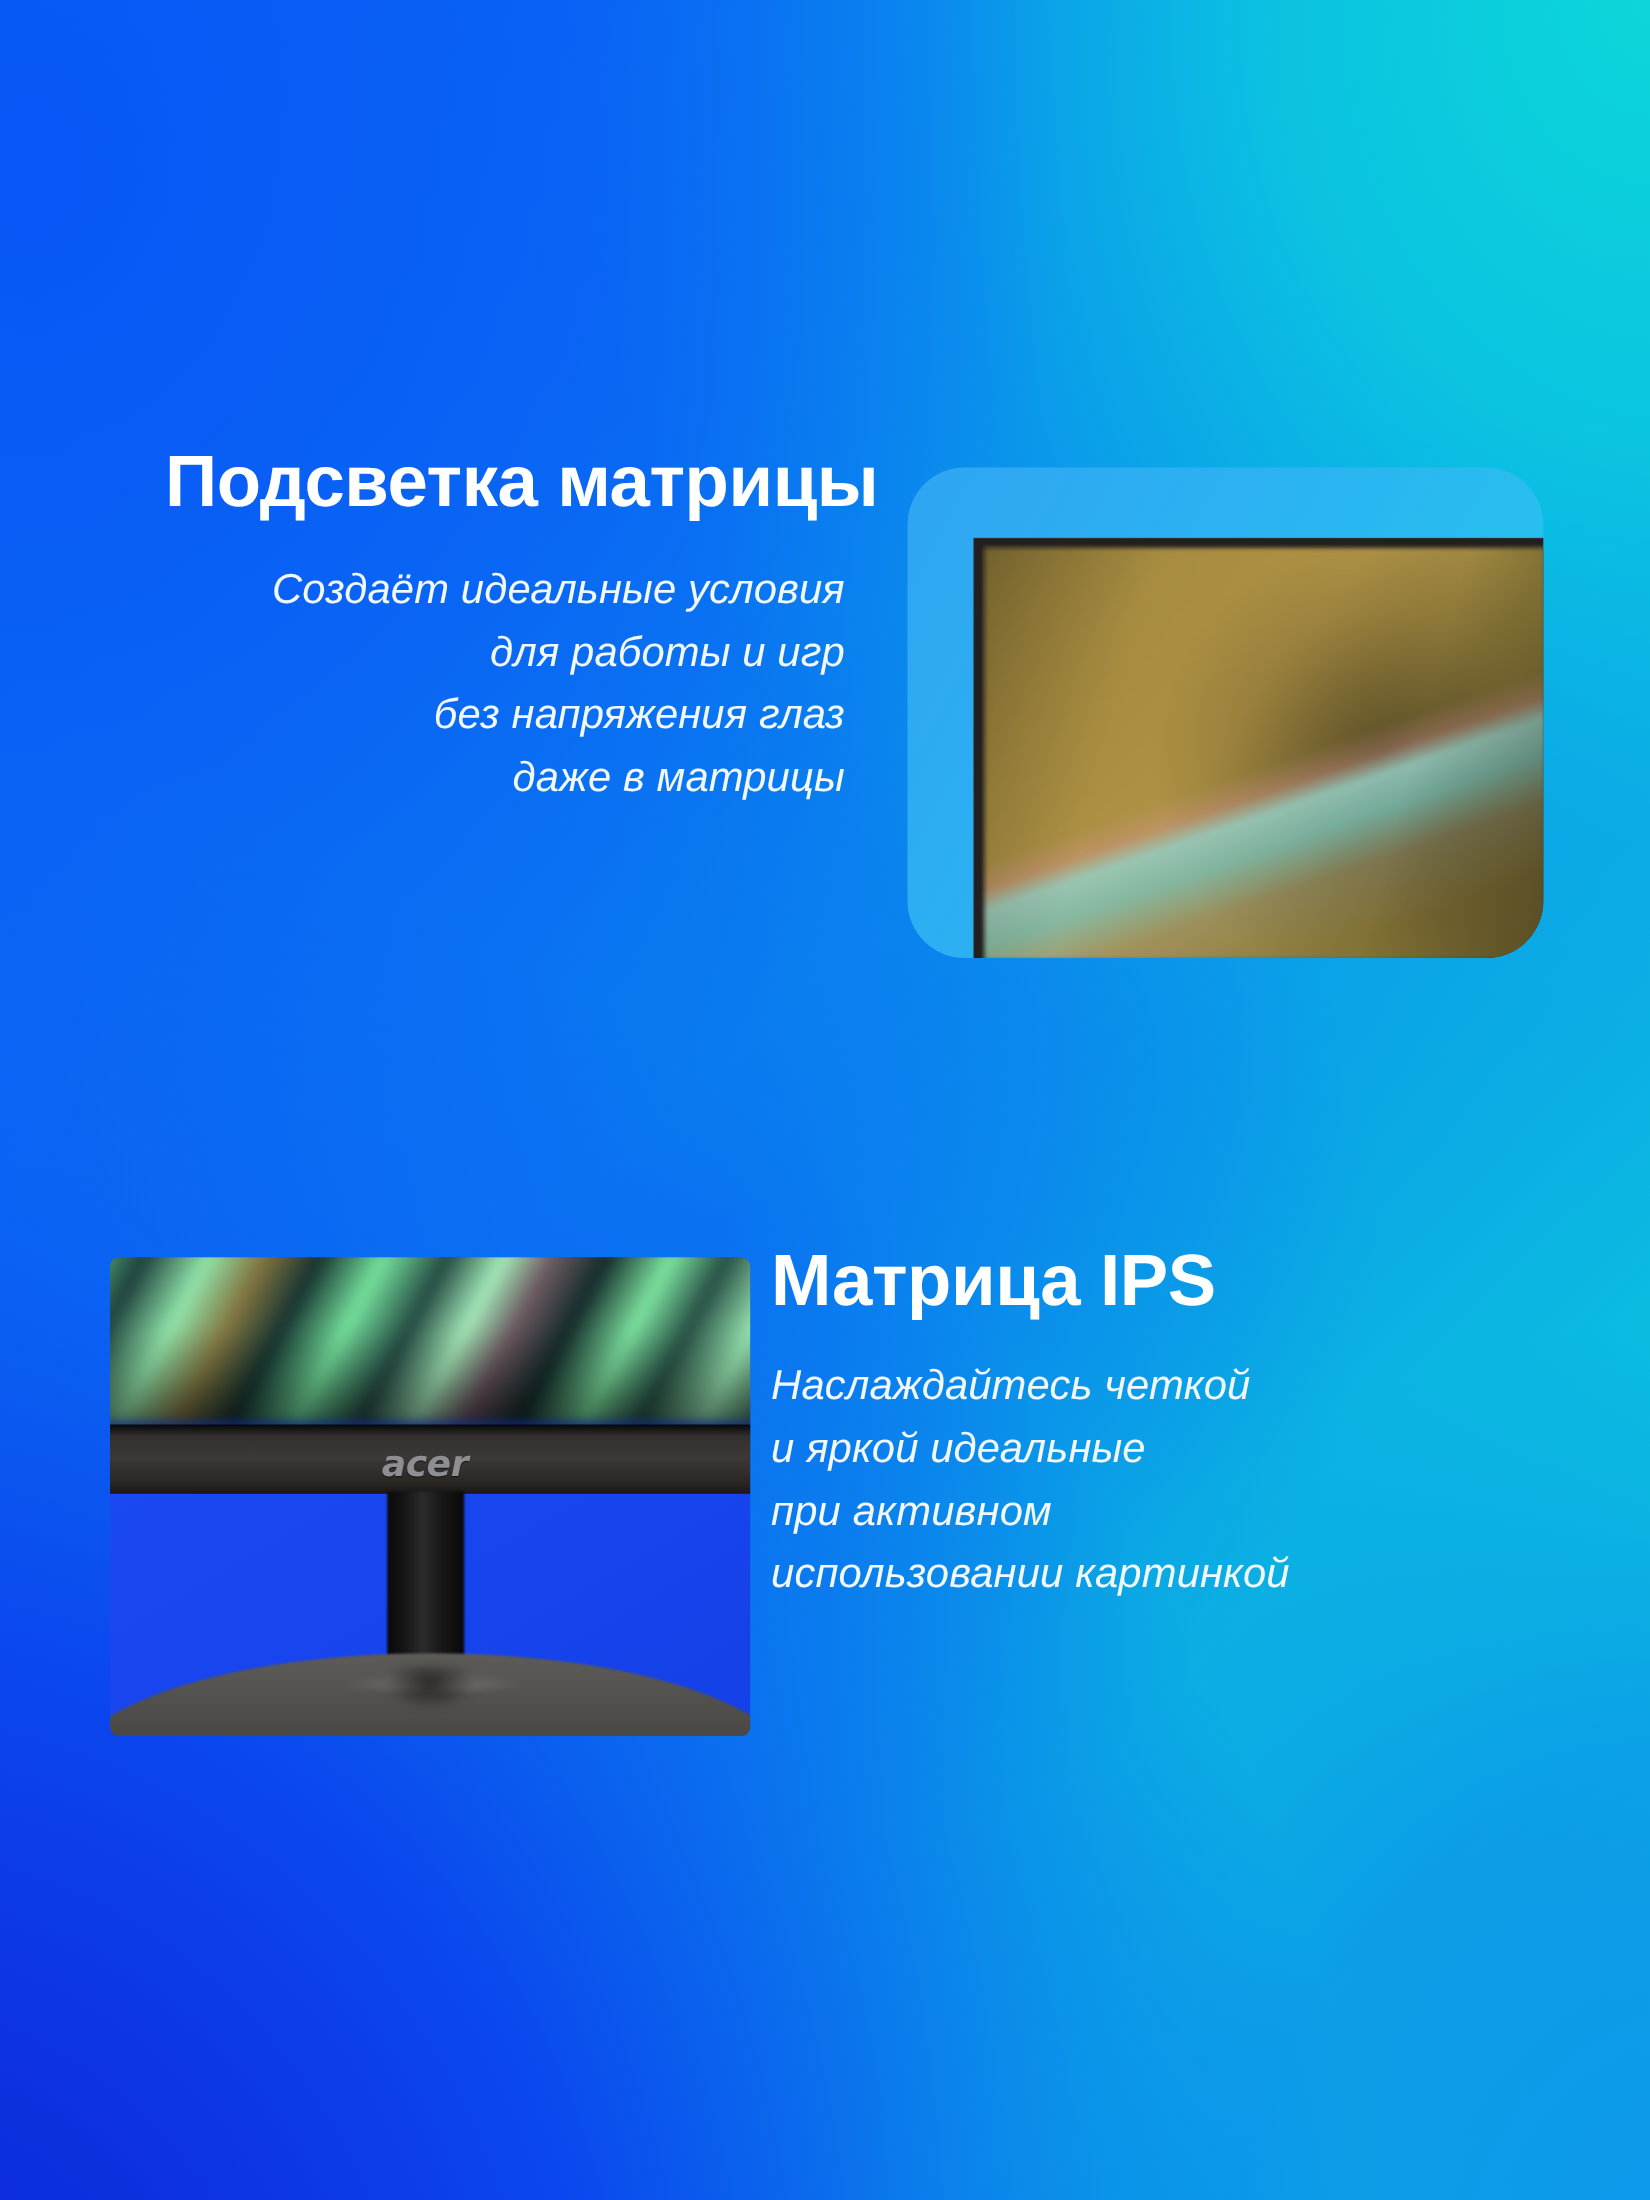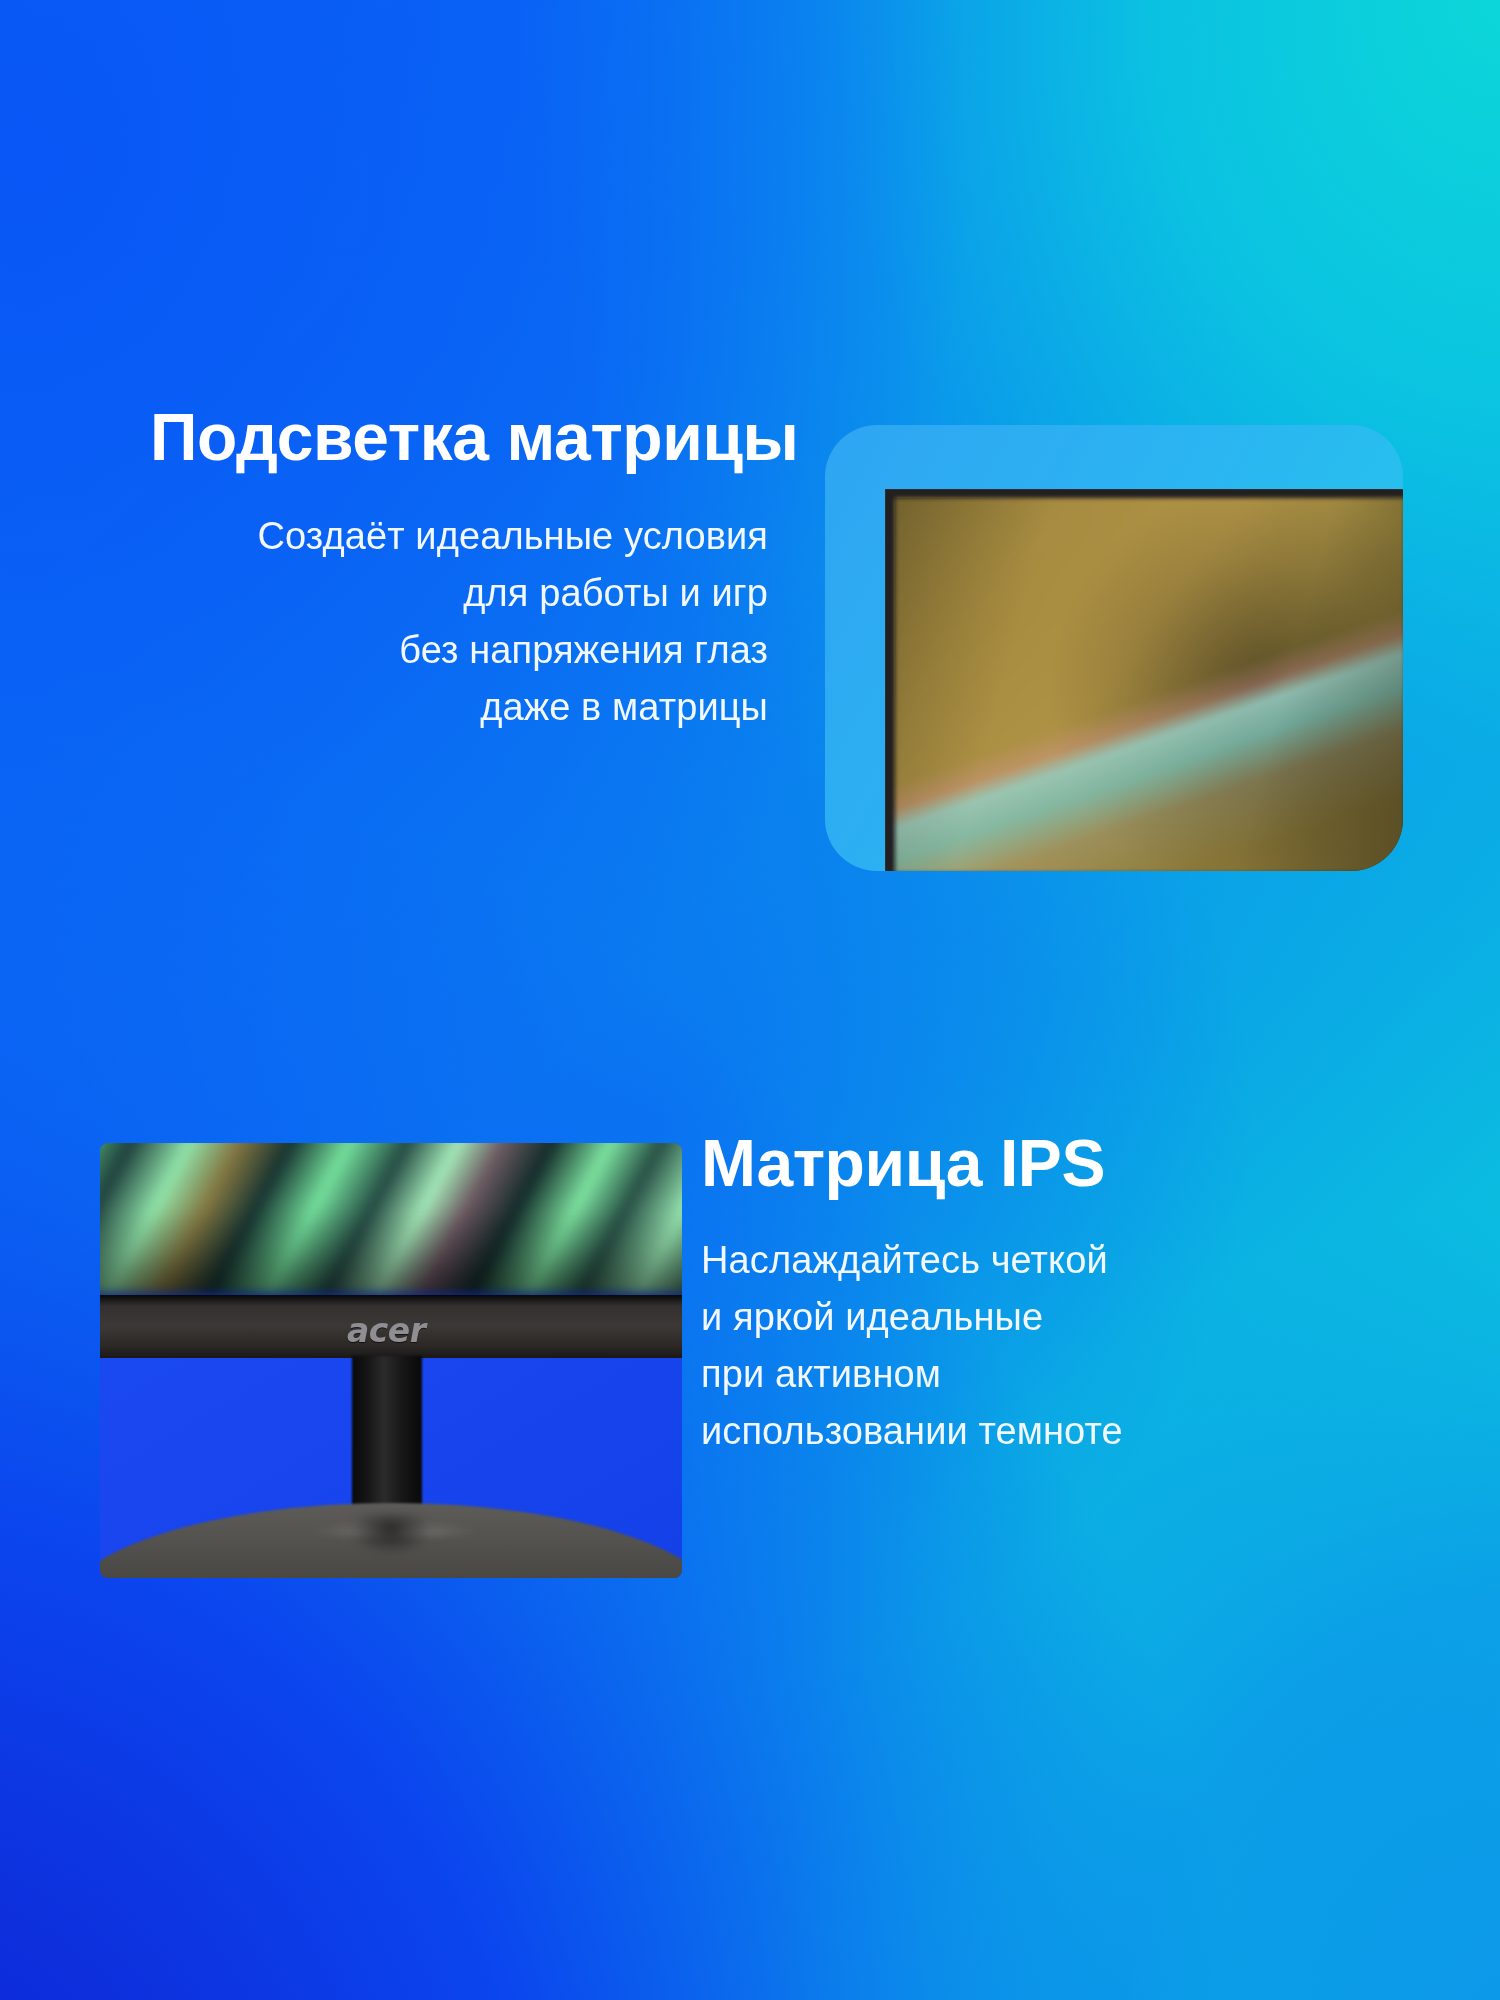--- a/index.html
+++ b/index.html
@@ -44,21 +44,21 @@
   .b2-text{left:701px;top:1130px;width:640px;text-align:left;}
 
   .headline{
     color:#ffffff;font-weight:bold;font-size:66px;line-height:66px;
     letter-spacing:-0.4px;margin:0 0 38px 0;white-space:nowrap;
   }
   .b2-text .headline{margin-bottom:36px;}
 
   .body-line{
     color:#F2F8FF;font-weight:400;font-size:38px;line-height:57px;
-    letter-spacing:0.1px;white-space:nowrap;
+    letter-spacing:0.1px;white-space:nowrap;font-style:italic;
   }
 
   
   .card-top{
     left:825px;top:425px;width:578px;height:446px;
     border-radius:52px;overflow:hidden;
     background:linear-gradient(118deg,#2FA5F2 0%,#2BB4F2 46%,#24C9EA 100%);
   }
   .card-top .mon{
     position:absolute;left:60px;top:64px;right:-2px;bottom:-2px;
@@ -192,16 +192,16 @@
     <div class="base"></div>
     <div class="base-hi"></div>
     <div class="neck-shadow"></div>
   </div>
 
   <div class="block b2-text">
     <h2 class="headline">Матрица IPS</h2>
     <div class="body-line">Наслаждайтесь четкой</div>
     <div class="body-line">и яркой идеальные</div>
     <div class="body-line">при активном</div>
-    <div class="body-line">использовании темноте</div>
+    <div class="body-line">использовании картинкой</div>
   </div>
 
 </div>
 
 </body></html>

